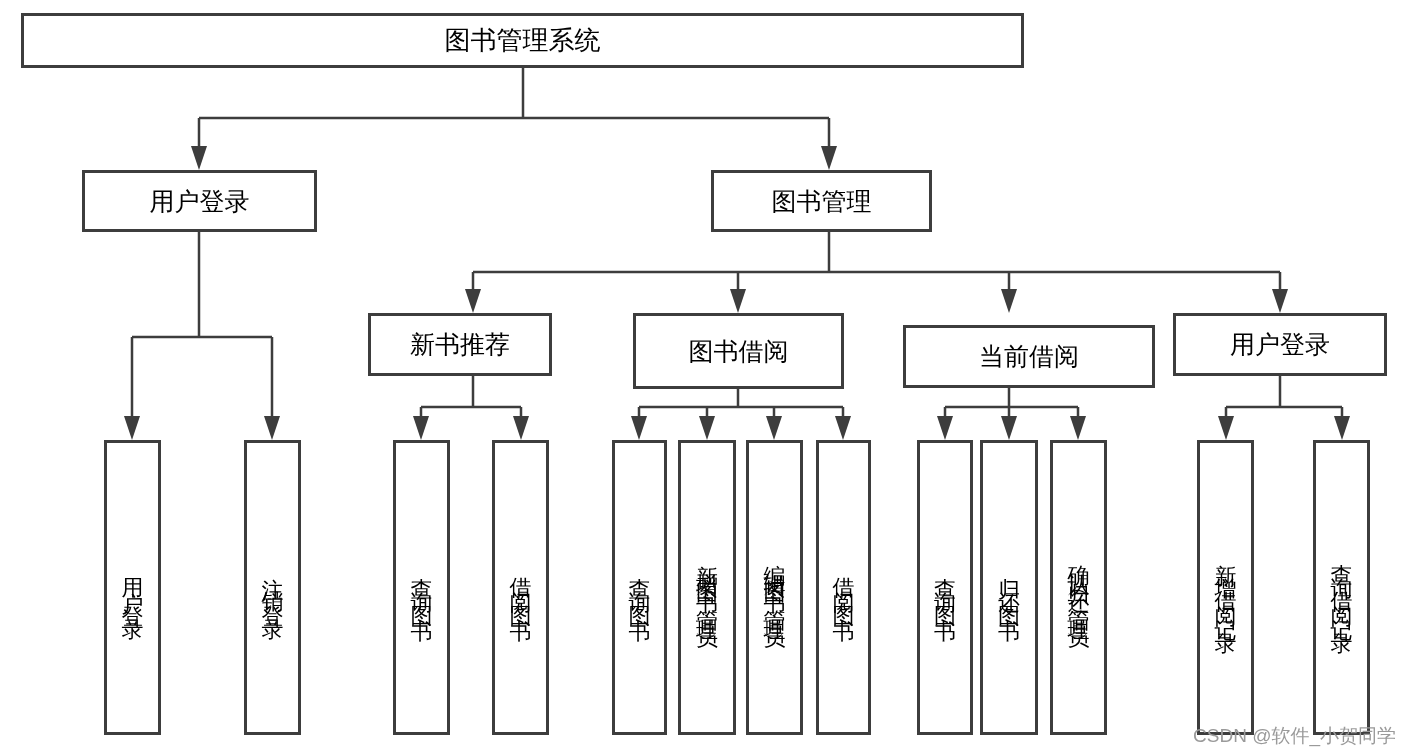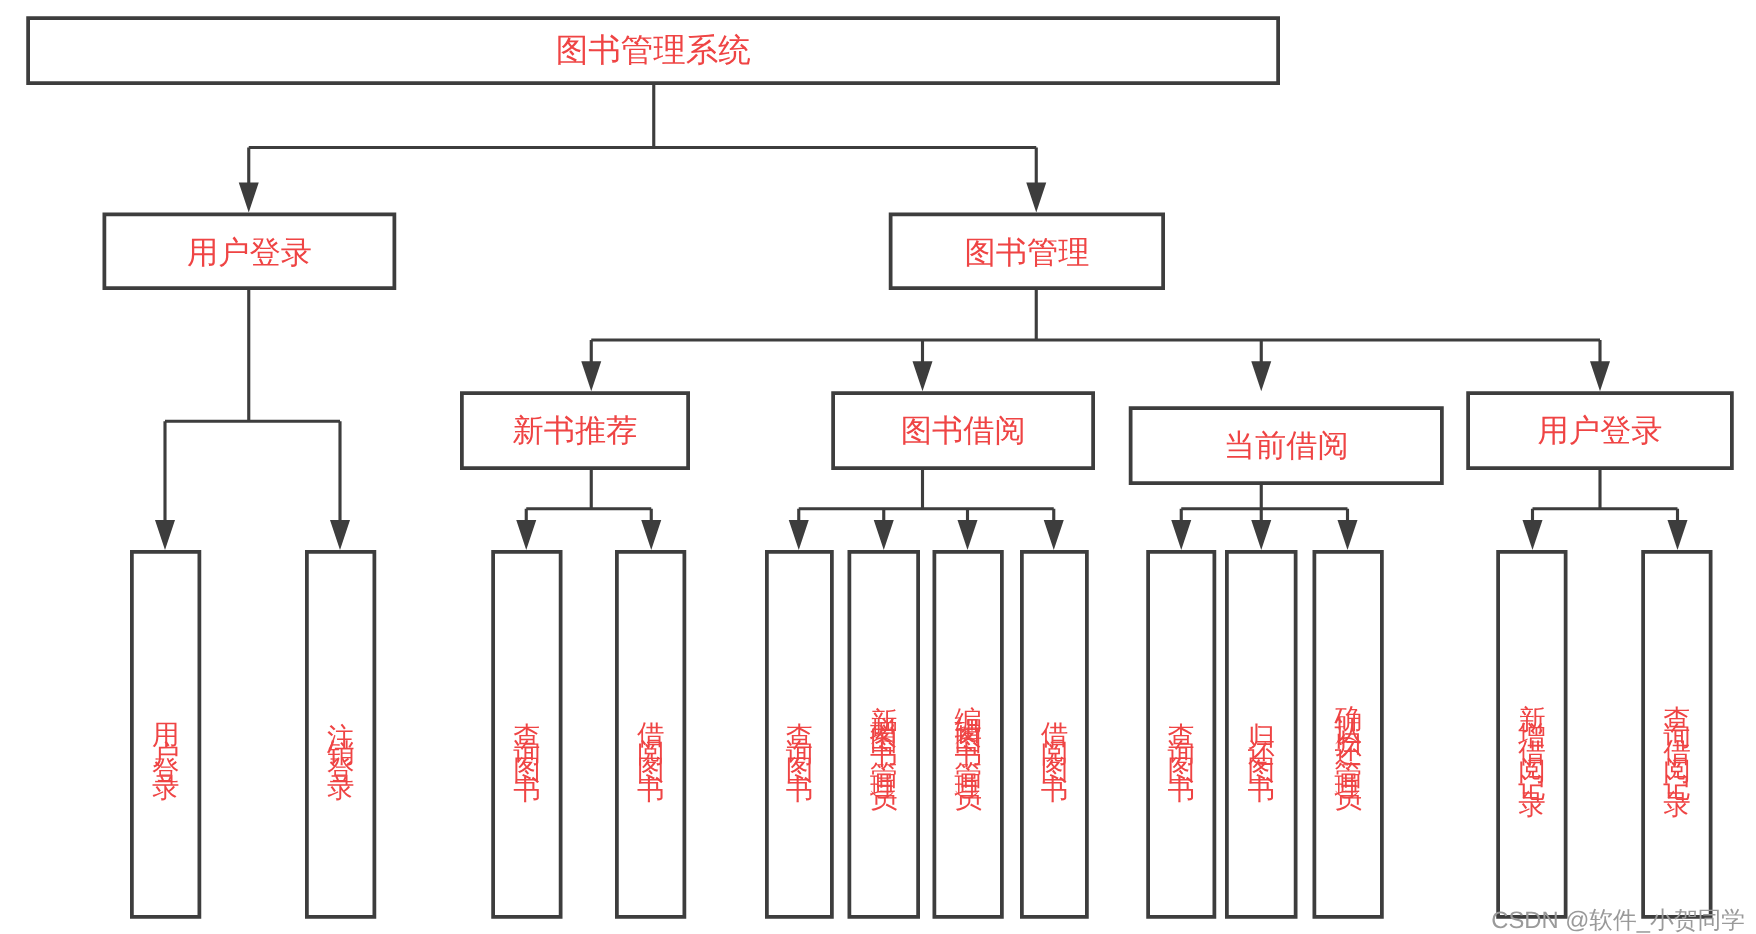--- a/index.html
+++ b/index.html
@@ -5,21 +5,21 @@
   html,body{margin:0;padding:0;background:#ffffff;}
   .stage{
     position:relative;width:1405px;height:747px;background:#ffffff;overflow:hidden;
     font-family:"Liberation Sans","DejaVu Sans",sans-serif;color:#333333;
   }
   .wires{position:absolute;left:0;top:0;}
   .box{
     position:absolute;box-sizing:border-box;background:#ffffff;
     border:3px solid #3d3d3d;display:flex;align-items:center;justify-content:center;
   }
-  .box .lbl{color:#ef4444;white-space:nowrap;font-family:Liberation Serif, serif;}
+  .box .lbl{color:#000000;white-space:nowrap;font-family:Liberation Serif, serif;}
   .lvl1 .lbl{font-size:26px;}
   .lvl2 .lbl,.lvl3 .lbl{font-size:25px;}
   .leaf .lbl{
     writing-mode:vertical-rl;text-orientation:mixed;
     font-size:22px;line-height:1;letter-spacing:14px;
   }
   .leaf.tight .lbl{letter-spacing:9px;}
   .watermark{
     position:absolute;left:1186px;top:723px;width:210px;text-align:right;
     font-size:19px;color:#9a9a9a;white-space:nowrap;
@@ -88,21 +88,21 @@
   <div class="box lvl2" style="left:82px;top:170px;width:235px;height:62px">
     <span class="lbl">用户登录</span>
   </div>
   <div class="box lvl2" style="left:711px;top:170px;width:221px;height:62px">
     <span class="lbl">图书管理</span>
   </div>
 
   <div class="box lvl3" style="left:368px;top:313px;width:184px;height:63px">
     <span class="lbl">新书推荐</span>
   </div>
-  <div class="box lvl3" style="left:665px;top:313px;width:211px;height:63px">
+  <div class="box lvl3" style="left:633px;top:313px;width:211px;height:76px">
     <span class="lbl">图书借阅</span>
   </div>
   <div class="box lvl3" style="left:903px;top:325px;width:252px;height:63px">
     <span class="lbl">当前借阅</span>
   </div>
   <div class="box lvl3" style="left:1173px;top:313px;width:214px;height:63px">
     <span class="lbl">用户登录</span>
   </div>
 
   <div class="box leaf" style="left:104px;top:440px;width:57px;height:295px">

